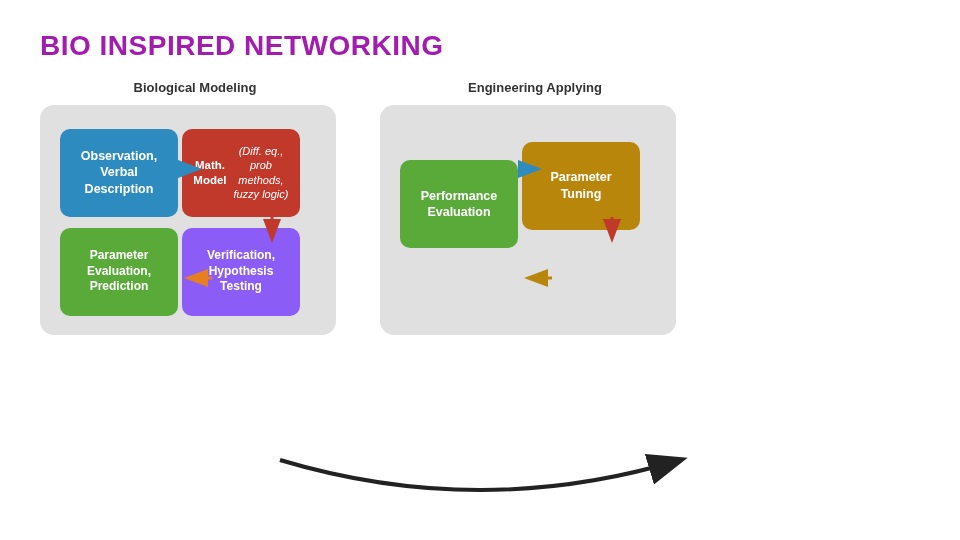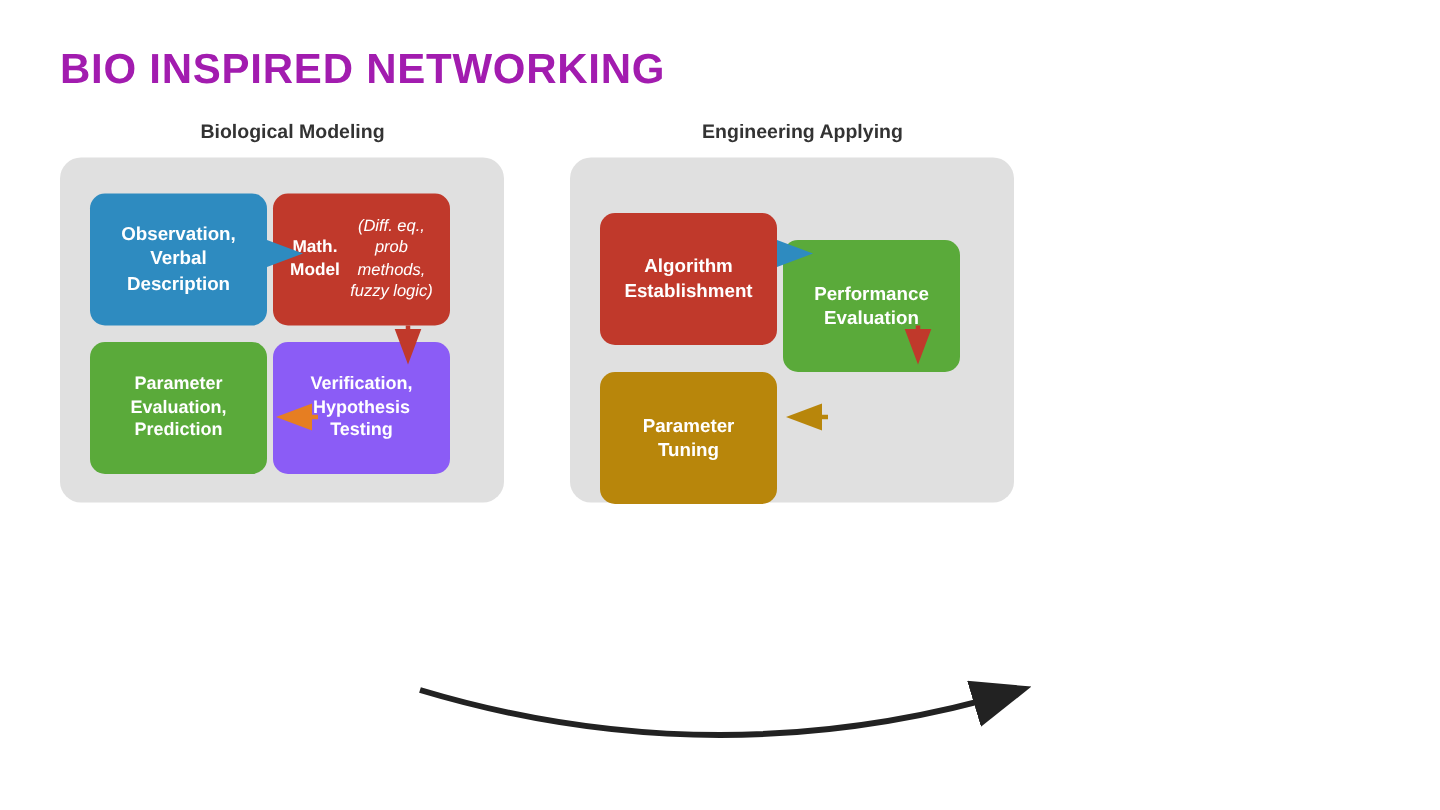--- a/index.html
+++ b/index.html
@@ -149,22 +149,20 @@
         </svg>
       </div>
     </div>
 
     <div class="diagram-section">
       <div class="section-label">Engineering Applying</div>
       <div style="position:relative; width:310px; height:230px;">
         <div class="diagram-box">
 
 
-          <div class="block red-dark" style="white-space:pre-line;">Algorithm
-Establishment</div>
 
           <div class="block green" style="white-space:pre-line;margin-top:37px;">Performance
 Evaluation</div>
 
           <div class="block dark-yellow" style="white-space:pre-line;">Parameter
 Tuning</div>
         </div>
 
         <svg class="diagram-arrows" viewBox="0 0 310 230">
           <defs>

